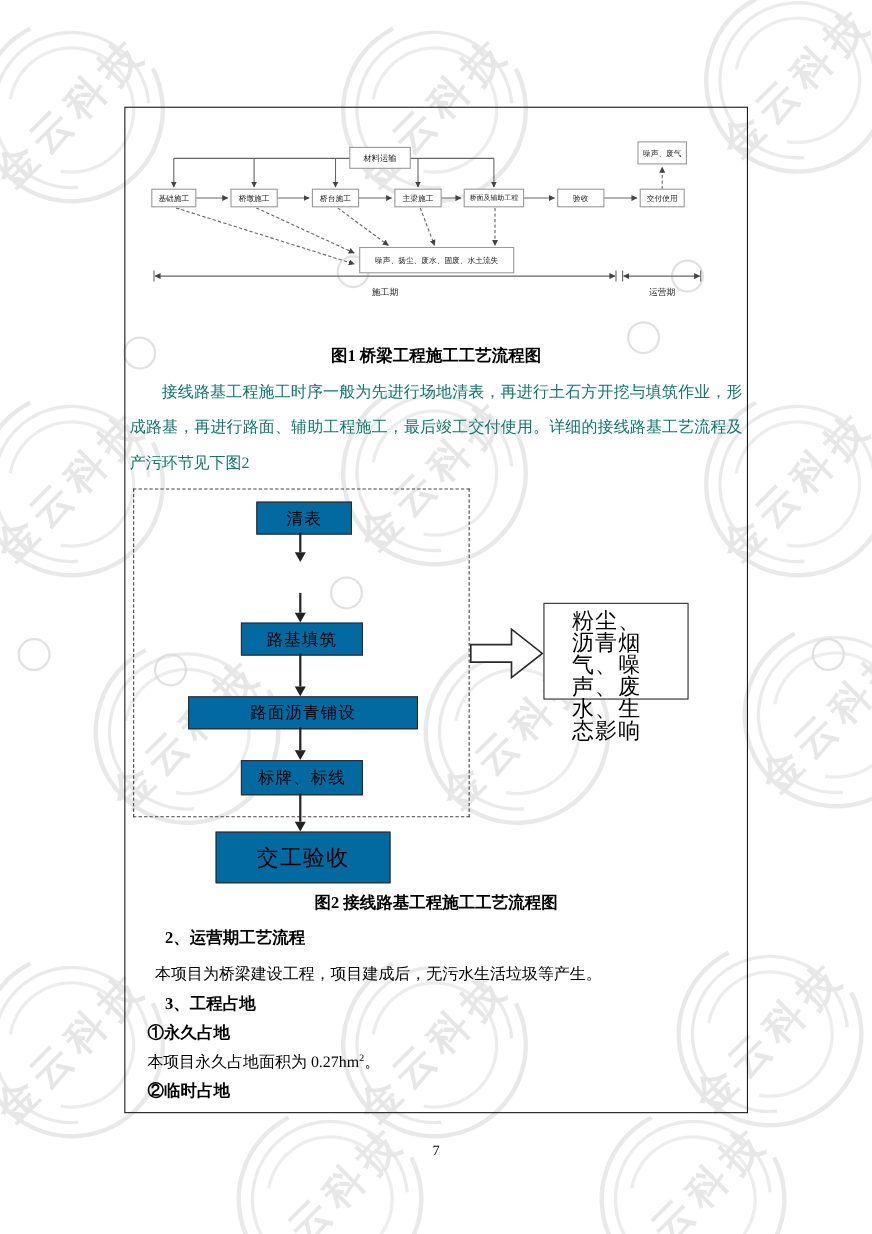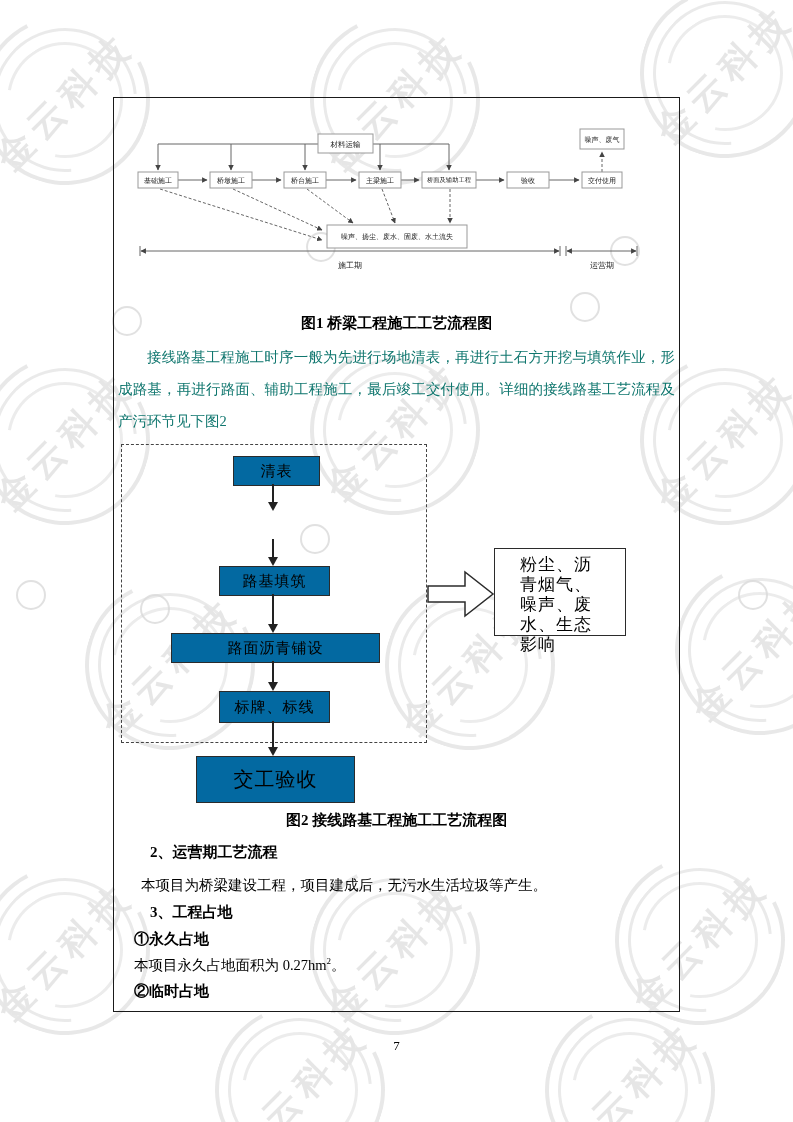--- a/index.html
+++ b/index.html
@@ -28,21 +28,21 @@
 
   
   .dashedbox{position:absolute;left:7px;top:346px;width:304px;height:297px;border:1.5px dashed #444;}
   .fbox{position:absolute;background:#0369a1;border:1.5px solid #2b2b2b;display:flex;align-items:center;justify-content:center;
         font-size:15px;letter-spacing:1px;color:#000;z-index:2;}
   .varrow{position:absolute;left:158px;width:1.5px;background:#222;z-index:2;}
   .varrow::after{content:"";position:absolute;left:-4.2px;bottom:-9px;width:0;height:0;
                  border:5px solid transparent;border-top:9px solid #222;border-bottom:0;}
   .emissions{position:absolute;left:380px;top:450px;width:130px;height:86px;border:1.5px solid #2b2b2b;background:#fff;
              display:flex;align-items:flex-start;justify-content:center;z-index:2;}
-  .emissions span{display:block;width:80px;margin-top:6px;font-size:17px;line-height:20px;letter-spacing:1px;
+  .emissions span{display:block;width:80px;margin-top:6px;font-size:20px;line-height:20px;letter-spacing:1px;
                   word-break:break-all;color:#000;}
   .pageno{position:absolute;left:0;right:0;top:1038px;text-align:center;font-size:13px;color:#000;z-index:1;}
   svg text{font-family:"Liberation Serif","DejaVu Serif",serif;}
 </style>
 </head>
 <body>
 
 <div class="page">
 
   <div class="wm" style="left:-20px;top:15px">

